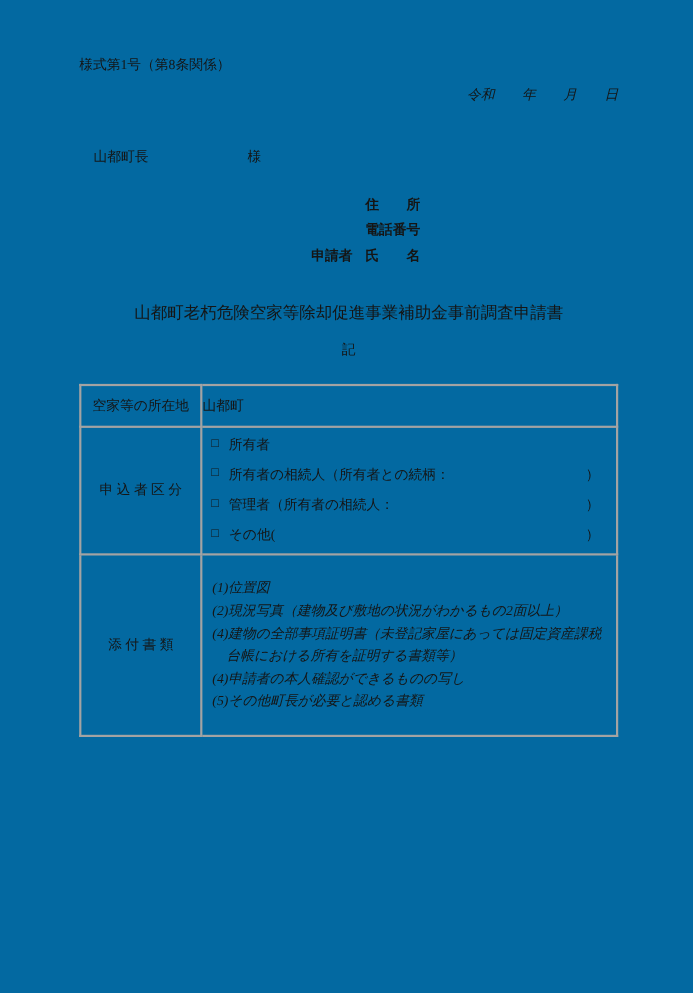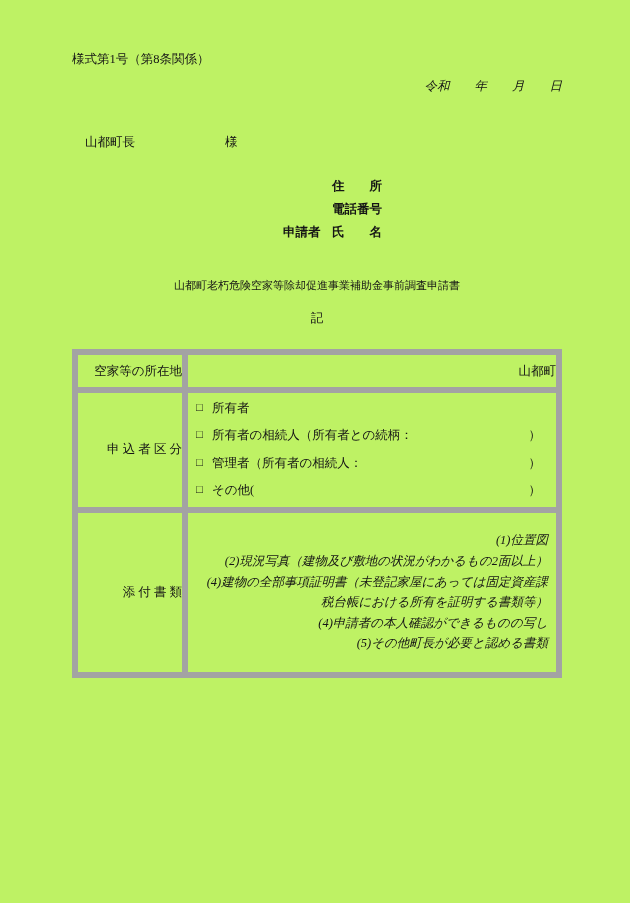--- a/index.html
+++ b/index.html
@@ -8,41 +8,41 @@
     width: 630px; height: 903px;
     background: #ffffff;
     font-family: "Liberation Serif", "DejaVu Serif", serif;
     font-size: 12.5px;
     color: #151515;
   }
   .page {
     position: relative;
     width: 630px; height: 903px;
     padding: 50px 68px 0 72px;
-    background: #bef264;
+    background: #0369a1;
   }
   .form-number { line-height: 18px; }
   .date-line { text-align: right; margin-top: 9px; line-height: 18px; font-style: italic; }
   .addressee-line { margin-top: 38px; padding-left: 13px; line-height: 18px; }
   .honorific { margin-left: 90px; }
   .applicant-block { margin-top: 24px; margin-left: 211px; line-height: 23px; }
   .app-row { display: flex; font-weight: bold; }
   .app-label { width: 49px; flex: 0 0 49px; }
   .doc-title {
-    font-size: 11px; font-weight: normal;
+    font-size: 15px; font-weight: normal;
     text-align: center; margin: 32px 0 0 0; line-height: 18px;
   }
   .body-text { margin-top: 26px; }
   .body-par { margin: 0; line-height: 22.8px; text-align: justify; }
   .record-marker { text-align: center; margin-top: 15px; line-height: 18px; }
   table.main-table {
     border-collapse: collapse; table-layout: fixed;
     width: 490px; margin-top: 22px;
   }
-  table.main-table td { border: 6px solid #a3a3a3; vertical-align: middle; padding: 0; text-align: right; }
+  table.main-table td { border: 2px solid #a3a3a3; vertical-align: middle; padding: 0; }
   .th-cell { width: 110px; text-align: center; }
   .row-location { height: 38px; }
   .row-category { height: 110px; }
   .row-attachments { height: 165px; }
   .value-cell { padding-left: 11px; }
   .cb-group { padding: 2px 0; }
   .cb-line { display: flex; align-items: center; line-height: 27.4px; padding-left: 8px; }
   .cb-box { margin-right: 9px; font-size: 11.5px; position: relative; top: -1px; }
   .cb-spacer { flex: 1; }
   .cb-suffix { margin-right: 15px; }

